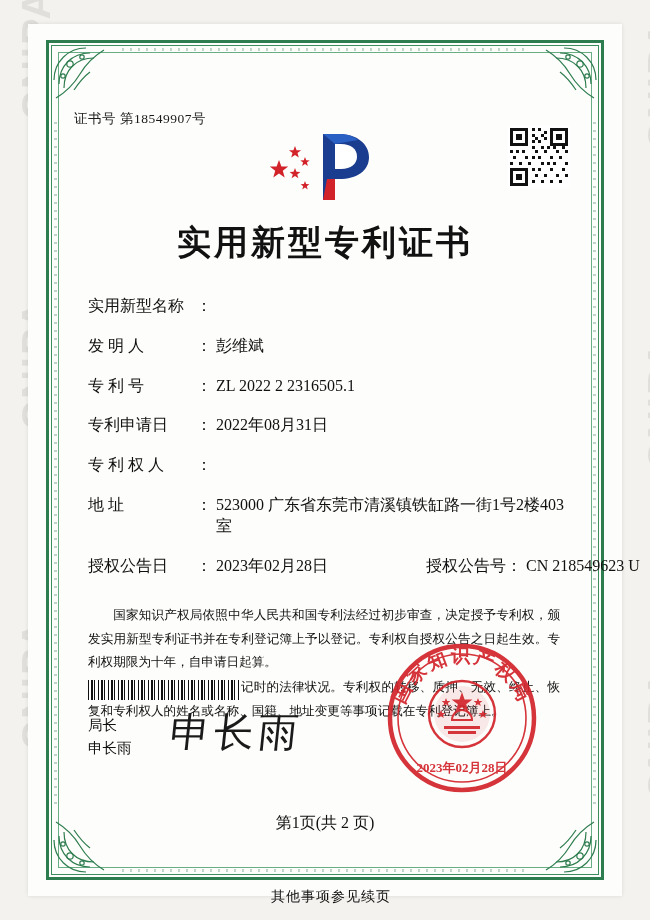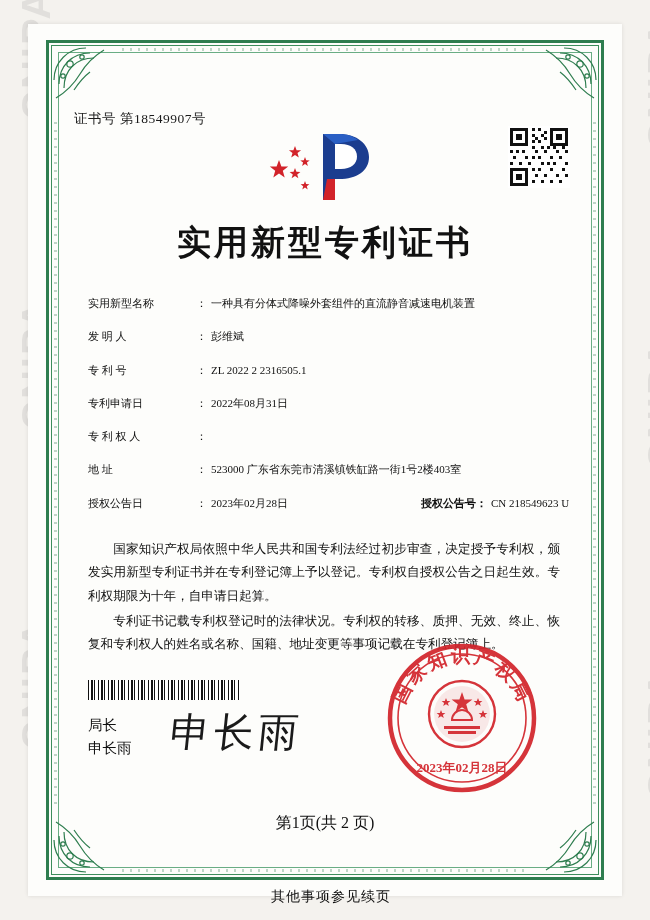--- a/index.html
+++ b/index.html
@@ -164,21 +164,21 @@
     font-family: "Liberation Serif", serif;
   }
 
   .fields {
     margin-top: 30px;
     padding-left: 14px;
   }
   .field-row {
     display: flex;
     align-items: baseline;
-    font-size: 11px;
+    font-size: 16px;
     color: #111;
     margin-bottom: 19px;
     line-height: 1.3;
   }
   .field-label {
     width: 108px;
     flex: 0 0 108px;
     letter-spacing: 0px;
     white-space: nowrap;
   }
@@ -194,21 +194,20 @@
     flex: 1 1 auto;
   }
   .field-row.dual .field-value {
     flex: 0 0 auto;
     width: 210px;
   }
   .field-label2 {
     flex: 0 0 auto;
     white-space: nowrap;
     padding-right: 4px;
-    font-weight: bold;
   }
 
   .paragraphs {
     margin-top: 28px;
     padding: 0 16px 0 14px;
   }
   .para {
     font-size: 12.6px;
     line-height: 1.85;
     text-align: justify;
@@ -460,21 +459,20 @@
       </div>
     </div>
 
     <div class="main-title">实用新型专利证书</div>
 
     <div class="fields">
 
       <div class="field-row">
         <span class="field-label">实用新型名称</span>
         <span class="field-colon">：</span>
-        <span class="field-value">一种具有分体式降噪外套组件的直流静音减速电机装置</span>
       </div>
 
       <div class="field-row">
         <span class="field-label spread">发 明 人</span>
         <span class="field-colon">：</span>
         <span class="field-value">彭维斌</span>
       </div>
 
       <div class="field-row">
         <span class="field-label spread">专 利 号</span>

